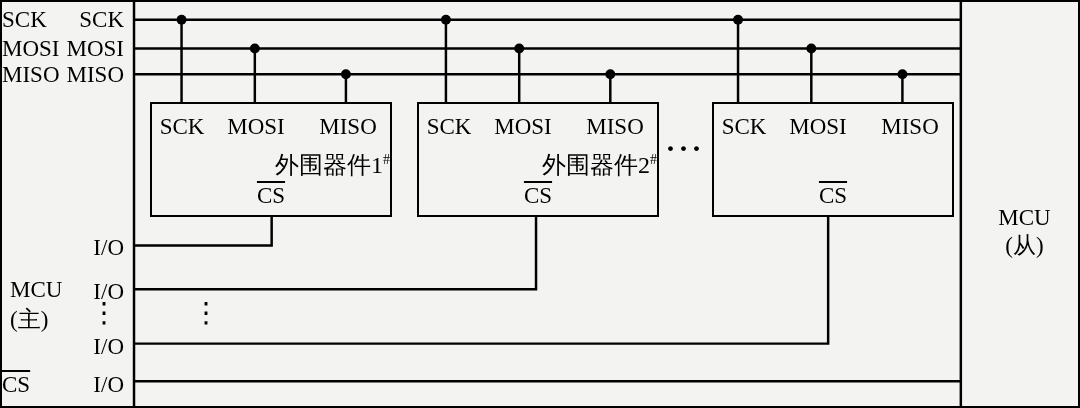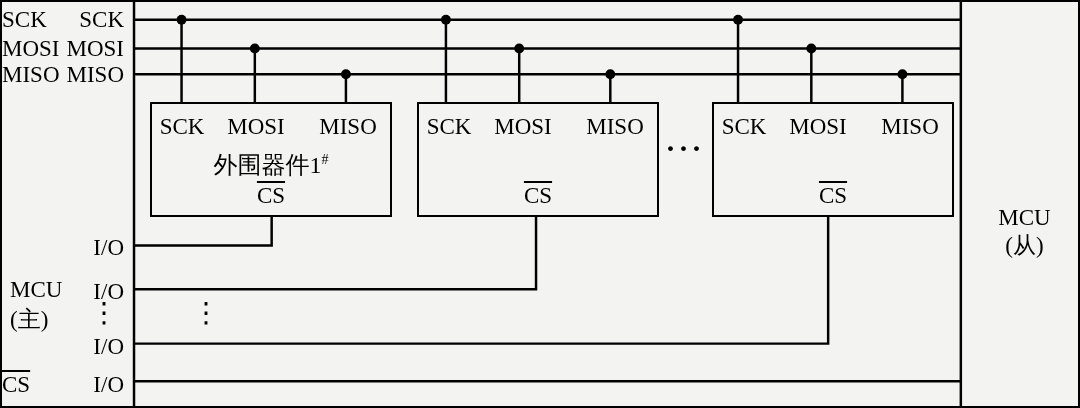--- a/index.html
+++ b/index.html
@@ -31,21 +31,21 @@
     position:absolute; top:9px;
     font-size:23px; line-height:28px;
     transform:translateX(-50%);
     white-space:nowrap;
   }
   .pin-sck  { left:30px; }
   .pin-mosi { left:104px; }
   .pin-miso { left:196px; }
   .pbox .title {
     position:absolute; top:41px; left:0; width:100%;
-    text-align:center; font-size:24px; line-height:30px;
+    text-align:right; font-size:24px; line-height:30px;
   }
   .pbox .title sup { font-size:14px; }
   .idx-n { font-style:italic; }
   .pbox .cs {
     position:absolute; top:78px; left:0; width:100%;
     text-align:center; font-size:23px; line-height:28px;
   }
   .pbox .cs span { text-decoration:overline; }
 </style>
 </head>
@@ -119,20 +119,23 @@
     <div class="title">
       <span>外围器件</span><span>1</span><sup>#</sup>
     </div>
     <div class="cs"><span>CS</span></div>
   </div>
 
   <div class="pbox" style="left:415px">
     <span class="pin pin-sck">SCK</span>
     <span class="pin pin-mosi">MOSI</span>
     <span class="pin pin-miso">MISO</span>
+    <div class="title">
+      <span>外围器件</span><span>2</span><sup>#</sup>
+    </div>
     <div class="cs"><span>CS</span></div>
   </div>
 
   <div class="lbl hdots" style="left:655px; width:56px; text-align:center; top:132px">···</div>
 
   <div class="pbox" style="left:710px">
     <span class="pin pin-sck">SCK</span>
     <span class="pin pin-mosi">MOSI</span>
     <span class="pin pin-miso">MISO</span>
     <div class="cs"><span>CS</span></div>

